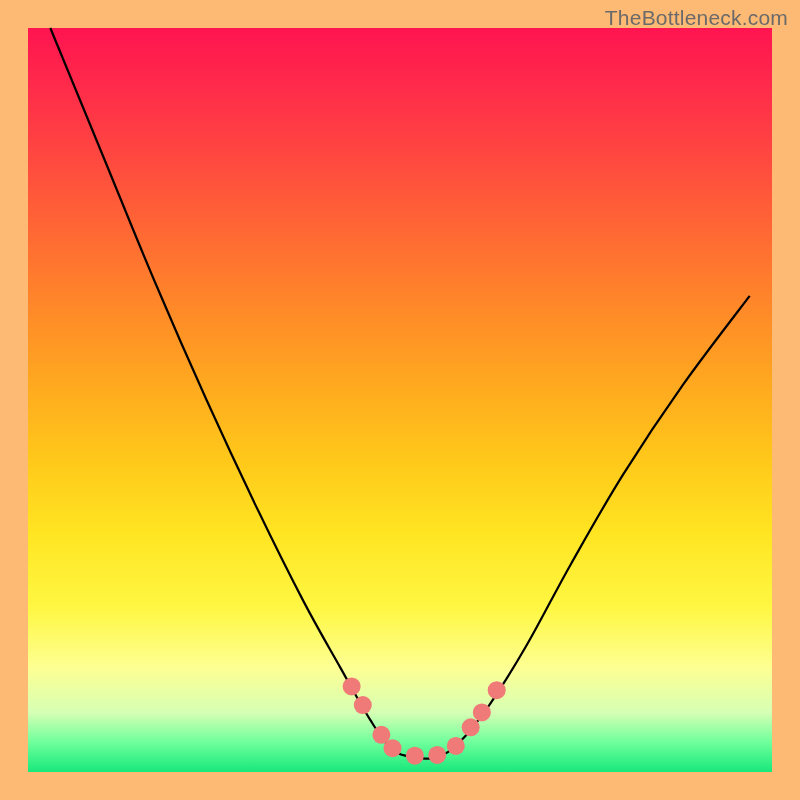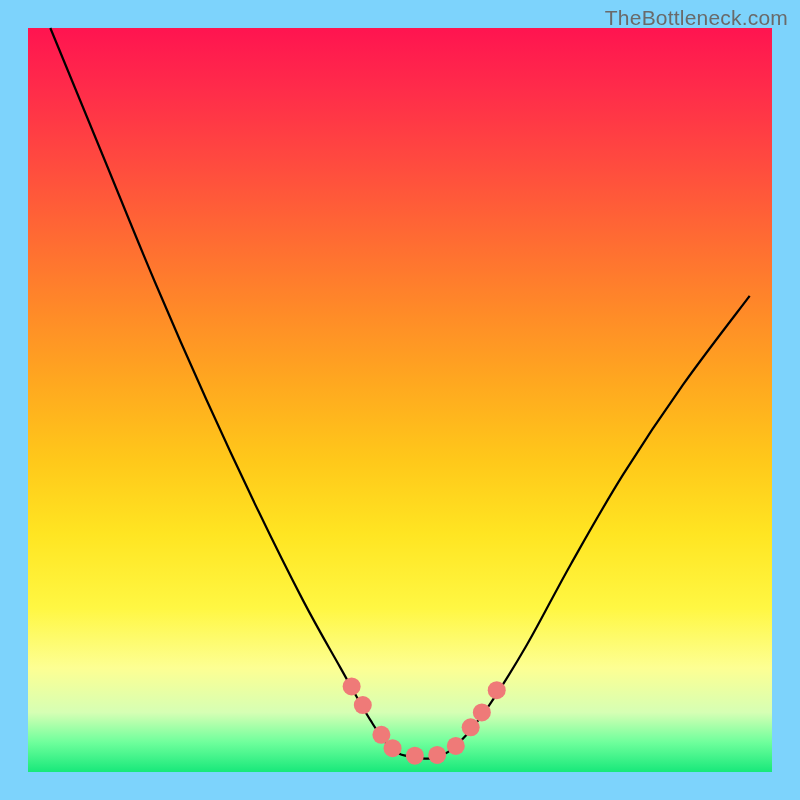--- a/index.html
+++ b/index.html
@@ -8,21 +8,21 @@
     width: 800px;
     height: 800px;
     overflow: hidden;
     background: #000;
     font-family: Arial, Helvetica, sans-serif;
   }
   .chart-frame {
     position: relative;
     width: 800px;
     height: 800px;
-    background: #7dd3fc;
+    background: #fdba74;
   }
   .plot-area {
     position: absolute;
     left: 28px;
     top: 28px;
     width: 744px;
     height: 744px;
     
     background: linear-gradient(to bottom,
       #ff1450 0%,

